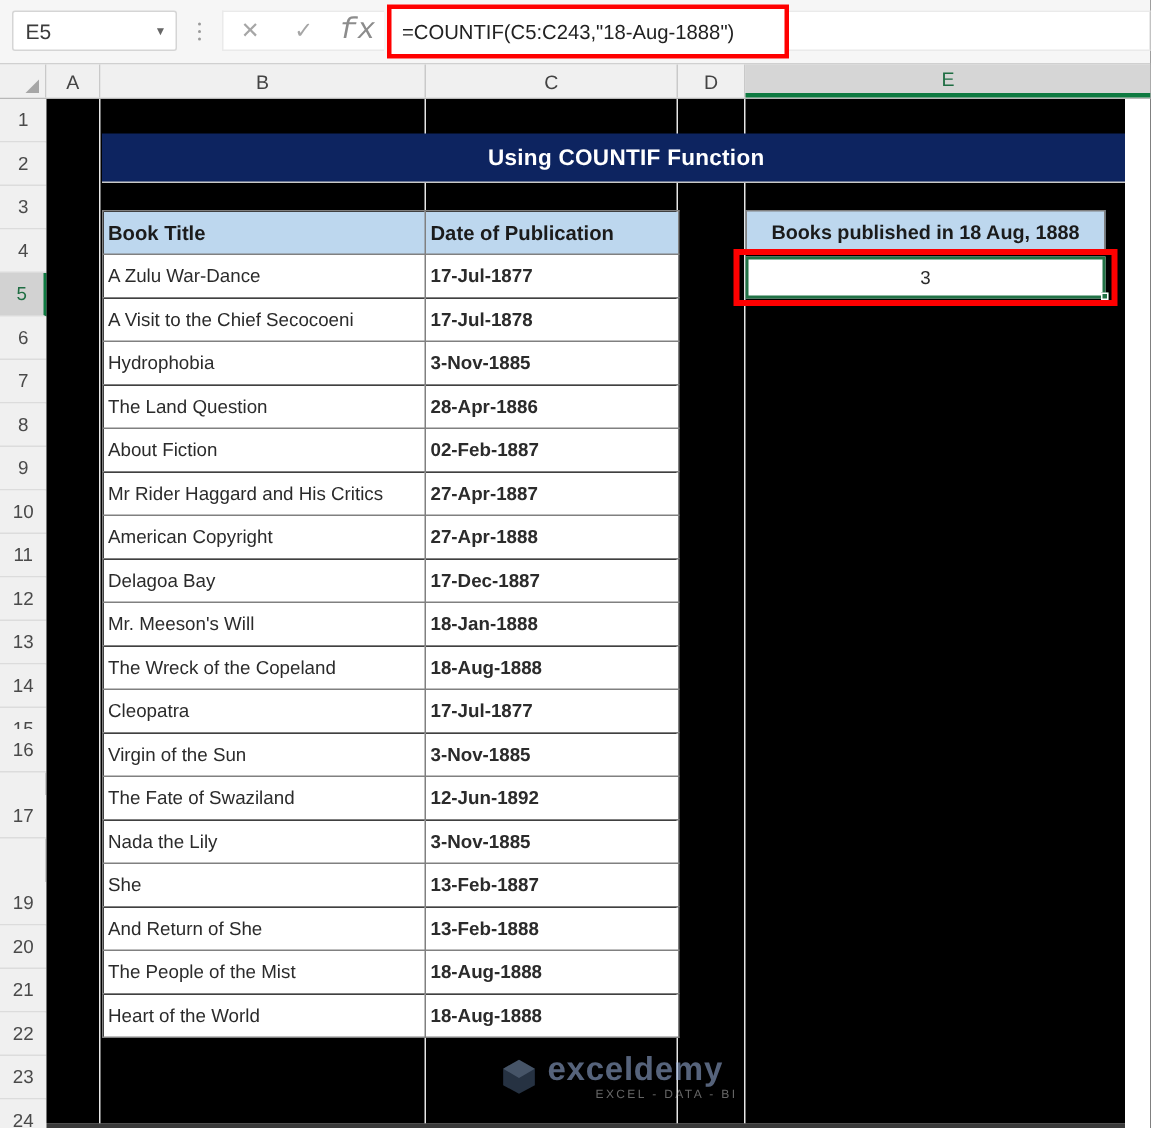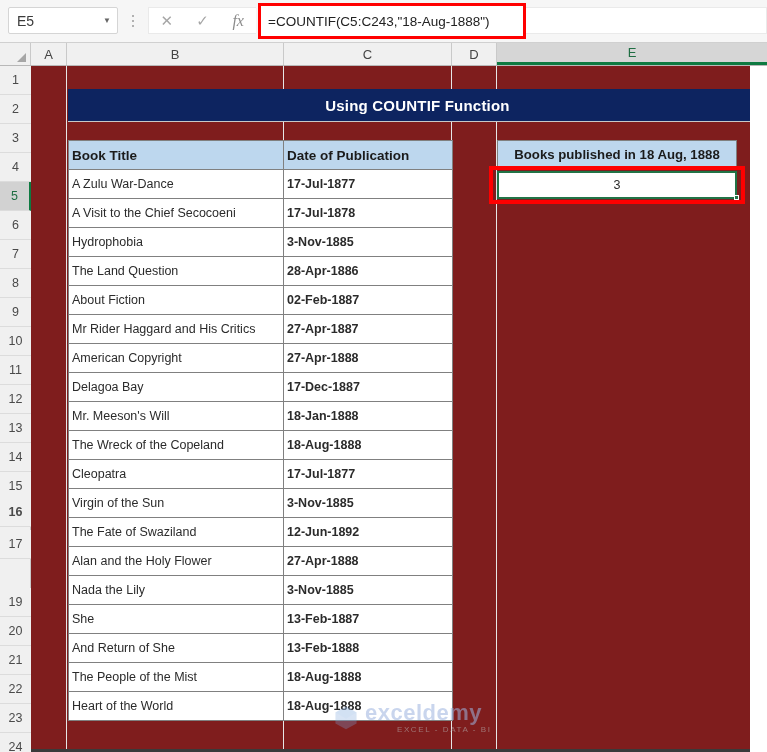--- a/index.html
+++ b/index.html
@@ -26,21 +26,21 @@
     position:absolute;left:129px;top:11px;width:8px;height:20px;
     display:flex;flex-direction:column;justify-content:center;align-items:center;gap:3px;
   }
   .dots i{display:block;width:2px;height:2px;background:#9a9a9a;border-radius:50%;}
   .fbtools{
     position:absolute;left:148px;top:7px;width:108px;height:27px;
     background:#ffffff;border:1px solid #eaeaea;border-right:none;box-sizing:border-box;
     display:flex;align-items:center;
   }
   .fbtools .ic{flex:1;text-align:center;color:#a6a6a6;font-size:15px;line-height:1;}
-  .fbtools .ic.fx{font-style:italic;font-family:Liberation Serif, serif;font-size:16px;color:#8c8c8c;}
+  .fbtools .ic.fx{font-style:italic;font-family:Liberation Mono, monospace;font-size:20px;color:#8c8c8c;}
   .fbox{
     position:absolute;left:258px;top:3px;width:268px;height:36px;
     border:3px solid #ff0000;box-sizing:border-box;background:#ffffff;
   }
   .fbox .ftext{
     position:absolute;left:7px;top:0;right:4px;height:100%;
     display:flex;align-items:center;font-size:13.5px;color:#222;white-space:nowrap;
   }
   .fbar-rest{position:absolute;left:526px;top:7px;right:0;height:27px;background:#ffffff;border:1px solid #eaeaea;border-left:none;box-sizing:border-box;}
 
@@ -60,21 +60,21 @@
   .rowhdrs{position:absolute;left:0;top:66px;width:31px;bottom:0;background:#f0f0f0;border-right:1px solid #c9c9c9;box-sizing:border-box;}
   .rh{
     position:absolute;left:0;width:31px;height:29px;
     display:flex;align-items:center;justify-content:center;
     font-size:12.5px;color:#4a4a4a;
     border-bottom:1px solid #dcdcdc;box-sizing:border-box;background:#f0f0f0;
   }
   .rh.sel{background:#d2d2d2;color:#1f6e43;border-right:2px solid #0e7a41;}
 
   
-  .sheet{position:absolute;left:31px;top:66px;right:0;bottom:0;background:#7f1d1d;overflow:hidden;}
+  .sheet{position:absolute;left:31px;top:66px;right:0;bottom:0;background:#000000;overflow:hidden;}
   .gcol{position:absolute;top:0;bottom:0;width:1px;background:#e6e6e6;}
 
   
   .banner{
     position:absolute;left:37px;top:23px;width:699px;height:32px;
     background:#0d2460;color:#ffffff;
     display:flex;align-items:center;justify-content:center;
     font-size:15px;font-weight:bold;letter-spacing:.2px;
     box-shadow:0 1px 0 #c8c8c8;
   }
@@ -174,21 +174,21 @@
     <div class="rh" style="top:145px;">6</div>
     <div class="rh" style="top:174px;">7</div>
     <div class="rh" style="top:203px;">8</div>
     <div class="rh" style="top:232px;">9</div>
     <div class="rh" style="top:261px;">10</div>
     <div class="rh" style="top:290px;">11</div>
     <div class="rh" style="top:319px;">12</div>
     <div class="rh" style="top:348px;">13</div>
     <div class="rh" style="top:377px;">14</div>
     <div class="rh" style="top:406px;text-align:center;">15</div>
-    <div class="rh" style="top:432px;font-weight:bold;">16</div>
+    <div class="rh" style="top:420px;">16</div>
     <div class="rh" style="top:464px;">17</div>
     <div class="rh" style="top:493px;margin-left:40px;">18</div>
     <div class="rh" style="top:522px;">19</div>
     <div class="rh" style="top:551px;">20</div>
     <div class="rh" style="top:580px;">21</div>
     <div class="rh" style="top:609px;">22</div>
     <div class="rh" style="top:638px;">23</div>
     <div class="rh" style="top:667px;">24</div>
 
   </div>
@@ -260,24 +260,20 @@
           </tr>
         <tr>
             <td>Virgin of the Sun</td>
             <td class="date">3-Nov-1885</td>
           </tr>
         <tr>
             <td>The Fate of Swaziland</td>
             <td class="date">12-Jun-1892</td>
           </tr>
         <tr>
-            <td>Alan and the Holy Flower</td>
-            <td class="date">27-Apr-1888</td>
-          </tr>
-        <tr>
             <td>Nada the Lily</td>
             <td class="date">3-Nov-1885</td>
           </tr>
         <tr>
             <td>She</td>
             <td class="date">13-Feb-1887</td>
           </tr>
         <tr>
             <td>And Return of She</td>
             <td class="date">13-Feb-1888</td>

